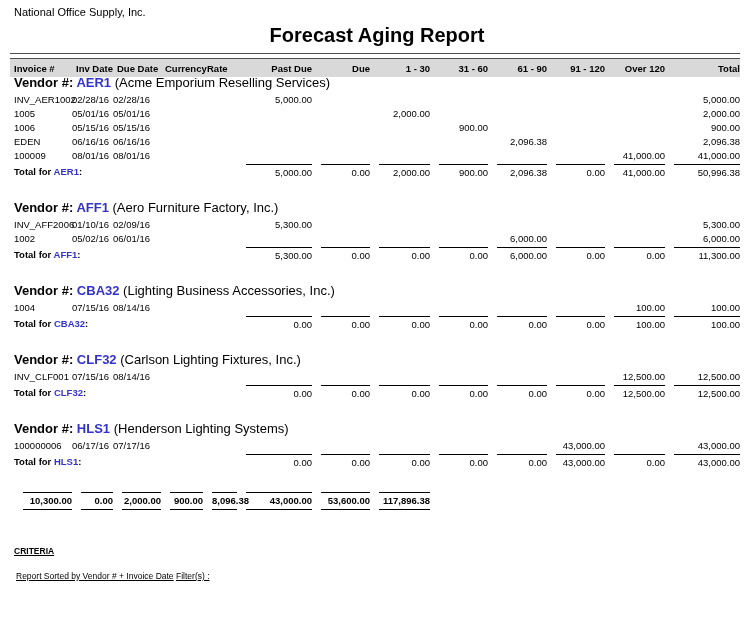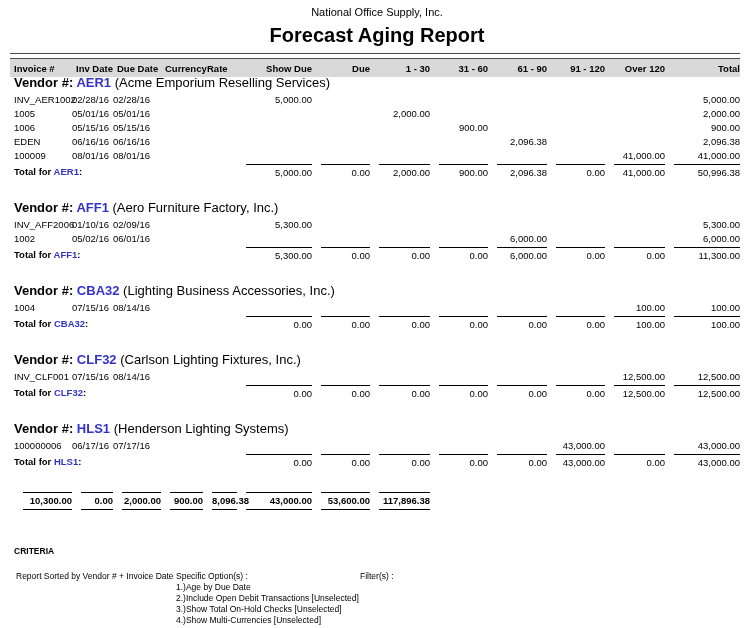--- a/index.html
+++ b/index.html
@@ -5,21 +5,21 @@
   * { box-sizing: border-box; margin: 0; padding: 0; }
   html, body { background: #ffffff; }
   body {
     width: 748px; height: 628px;
     font-family: "Liberation Sans", sans-serif;
     color: #000;
     overflow: hidden;
   }
   .page { width: 748px; height: 628px; padding: 6px 8px 0 14px; }
 
-  .company { text-align: center; font-size: 11px; line-height: 13px; }
+  .company { font-size: 11px; line-height: 13px; }
   .title   { text-align: center; font-size: 20px; line-height: 24px; font-weight: 600;
              margin-top: 4px; margin-bottom: 6px; }
 
   .double-rule { height: 6px; border-top: 1px solid #4d4d4d; border-bottom: 1px solid #4d4d4d;
                  width: 730px; margin-left: -4px; }
 
   .grid { display: grid; width: 726px;
           grid-template-columns: 58px 41px 48px 42px 34px 75px 58px 60px 58px 59px 58px 60px 75px; }
 
   #col-header { background: var(--bar, #d9d9d9); padding: 4px 0 3px; width: 730px; margin-left: -4px;
@@ -36,21 +36,21 @@
   .vendor-head { font-size: 13px; line-height: 11px; margin-bottom: 6px; }
   .vendor-section { margin-bottom: 24px; }
   .row { margin-bottom: 3px; }
 
   .total-row { margin-top: 1px; }
   .label-cell { grid-column: 1 / 6; text-align: left; padding-right: 5px; padding-top: 2px; }
   .tline  { border-top: 1px solid #000; margin-left: 9px; padding-top: 2px; }
   .tline2 { border-top: 1px solid #000; border-bottom: 1px solid #000000;
             margin-left: 9px; padding: 2px 0 3px; }
 
-  .criteria { margin-top: 36px; }
+  .criteria { margin-top: 36px; text-decoration: underline; }
   .crit-heading { font-size: 8.5px; line-height: 11px; font-weight: bold; }
   .crit-row { display: flex; margin-top: 14px; font-size: 8.5px; line-height: 11px; }
   .crit-col1 { width: 162px; padding-left: 2px; }
   .crit-col2 { width: 184px; }
   .crit-col3 { flex: 1; }
   .opt { font-size: 8.5px; line-height: 11px; white-space: nowrap; }
 </style>
 </head>
 <body>
 
@@ -59,21 +59,21 @@
   <div class="company">National Office Supply, Inc.</div>
   <div class="title">Forecast Aging Report</div>
 
   <div class="double-rule"></div>
   <div class="grid" id="col-header">
       <div class="cell b u">Invoice #</div>
       <div class="cell b u">Inv Date</div>
       <div class="cell b u">Due Date</div>
       <div class="cell b u">Currency</div>
       <div class="cell b u">Rate</div>
-      <div class="cell b num u">Show Due</div>
+      <div class="cell b num u">Past Due</div>
       <div class="cell b num u">Due</div>
       <div class="cell b num">1 - 30</div>
       <div class="cell b num">31 - 60</div>
       <div class="cell b num">61 - 90</div>
       <div class="cell b num">91 - 120</div>
       <div class="cell b num">Over 120</div>
       <div class="cell b num u">Total</div>
     </div>
 
   <div id="vendors">
@@ -346,26 +346,17 @@
       <div class="cell num b tline2">8,096.38</div>
       <div class="cell num b tline2">43,000.00</div>
       <div class="cell num b tline2">53,600.00</div>
       <div class="cell num b tline2">117,896.38</div>
     </div>
 
   <div class="criteria">
     <div class="crit-heading">CRITERIA</div>
     <div class="crit-row">
       <div class="crit-col1">Report Sorted by Vendor # + Invoice Date</div>
-      <div class="crit-col2">
-        <div>Specific Option(s) :</div>
-        <div id="options">
-            <div class="opt">1.)Age by Due Date</div>
-            <div class="opt">2.)Include Open Debit Transactions [Unselected]</div>
-            <div class="opt">3.)Show Total On-Hold Checks [Unselected]</div>
-            <div class="opt">4.)Show Multi-Currencies [Unselected]</div>
-          </div>
-      </div>
       <div class="crit-col3">Filter(s) :</div>
     </div>
   </div>
 
 </div>
 
 </body></html>

